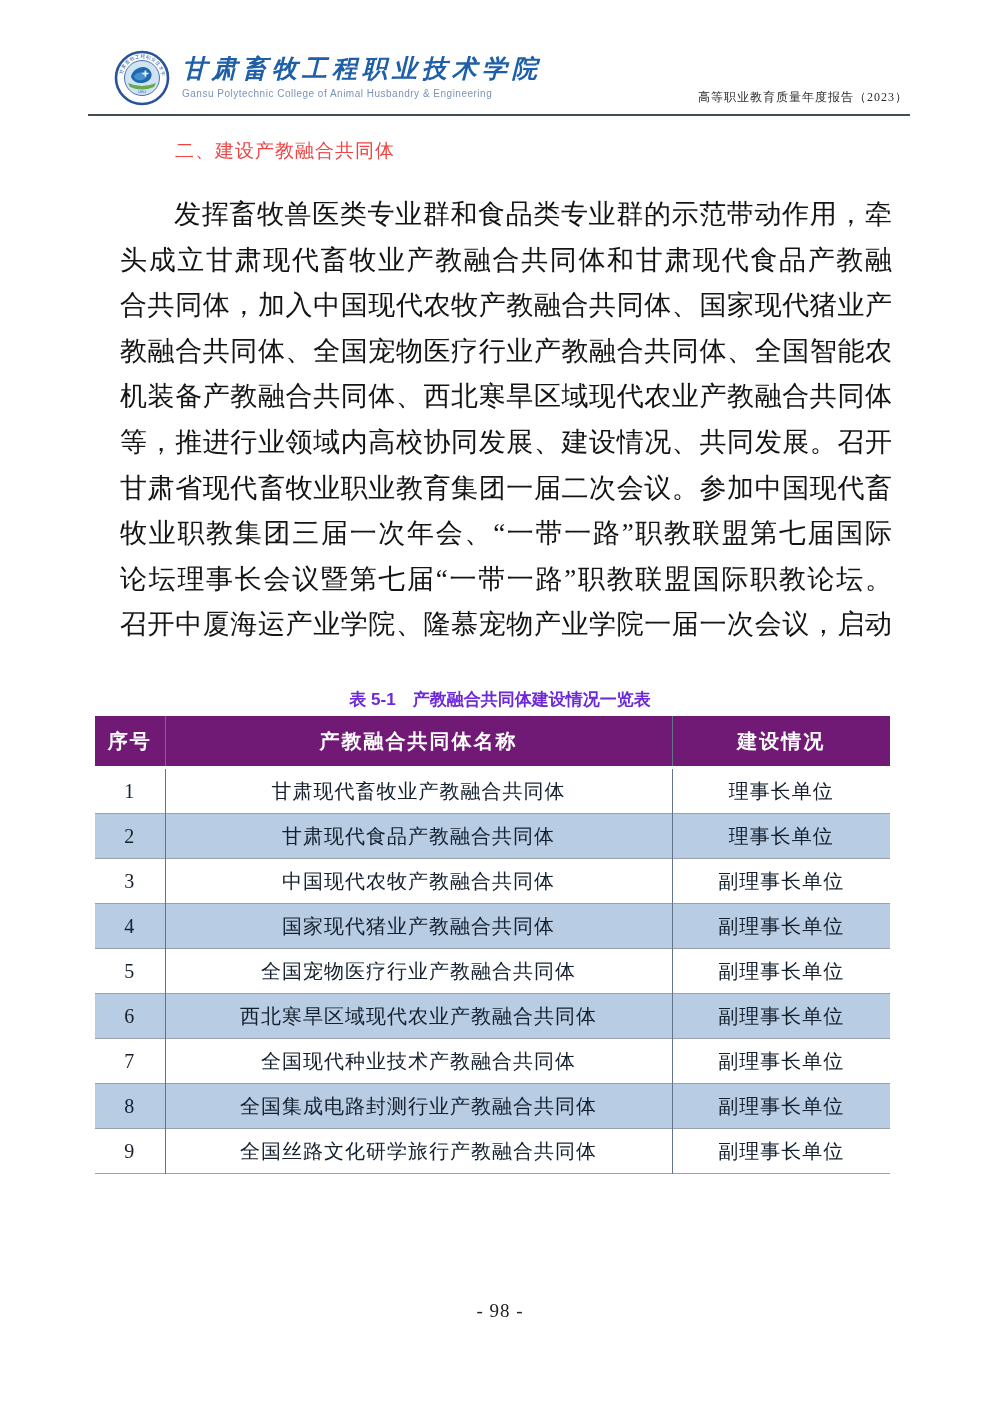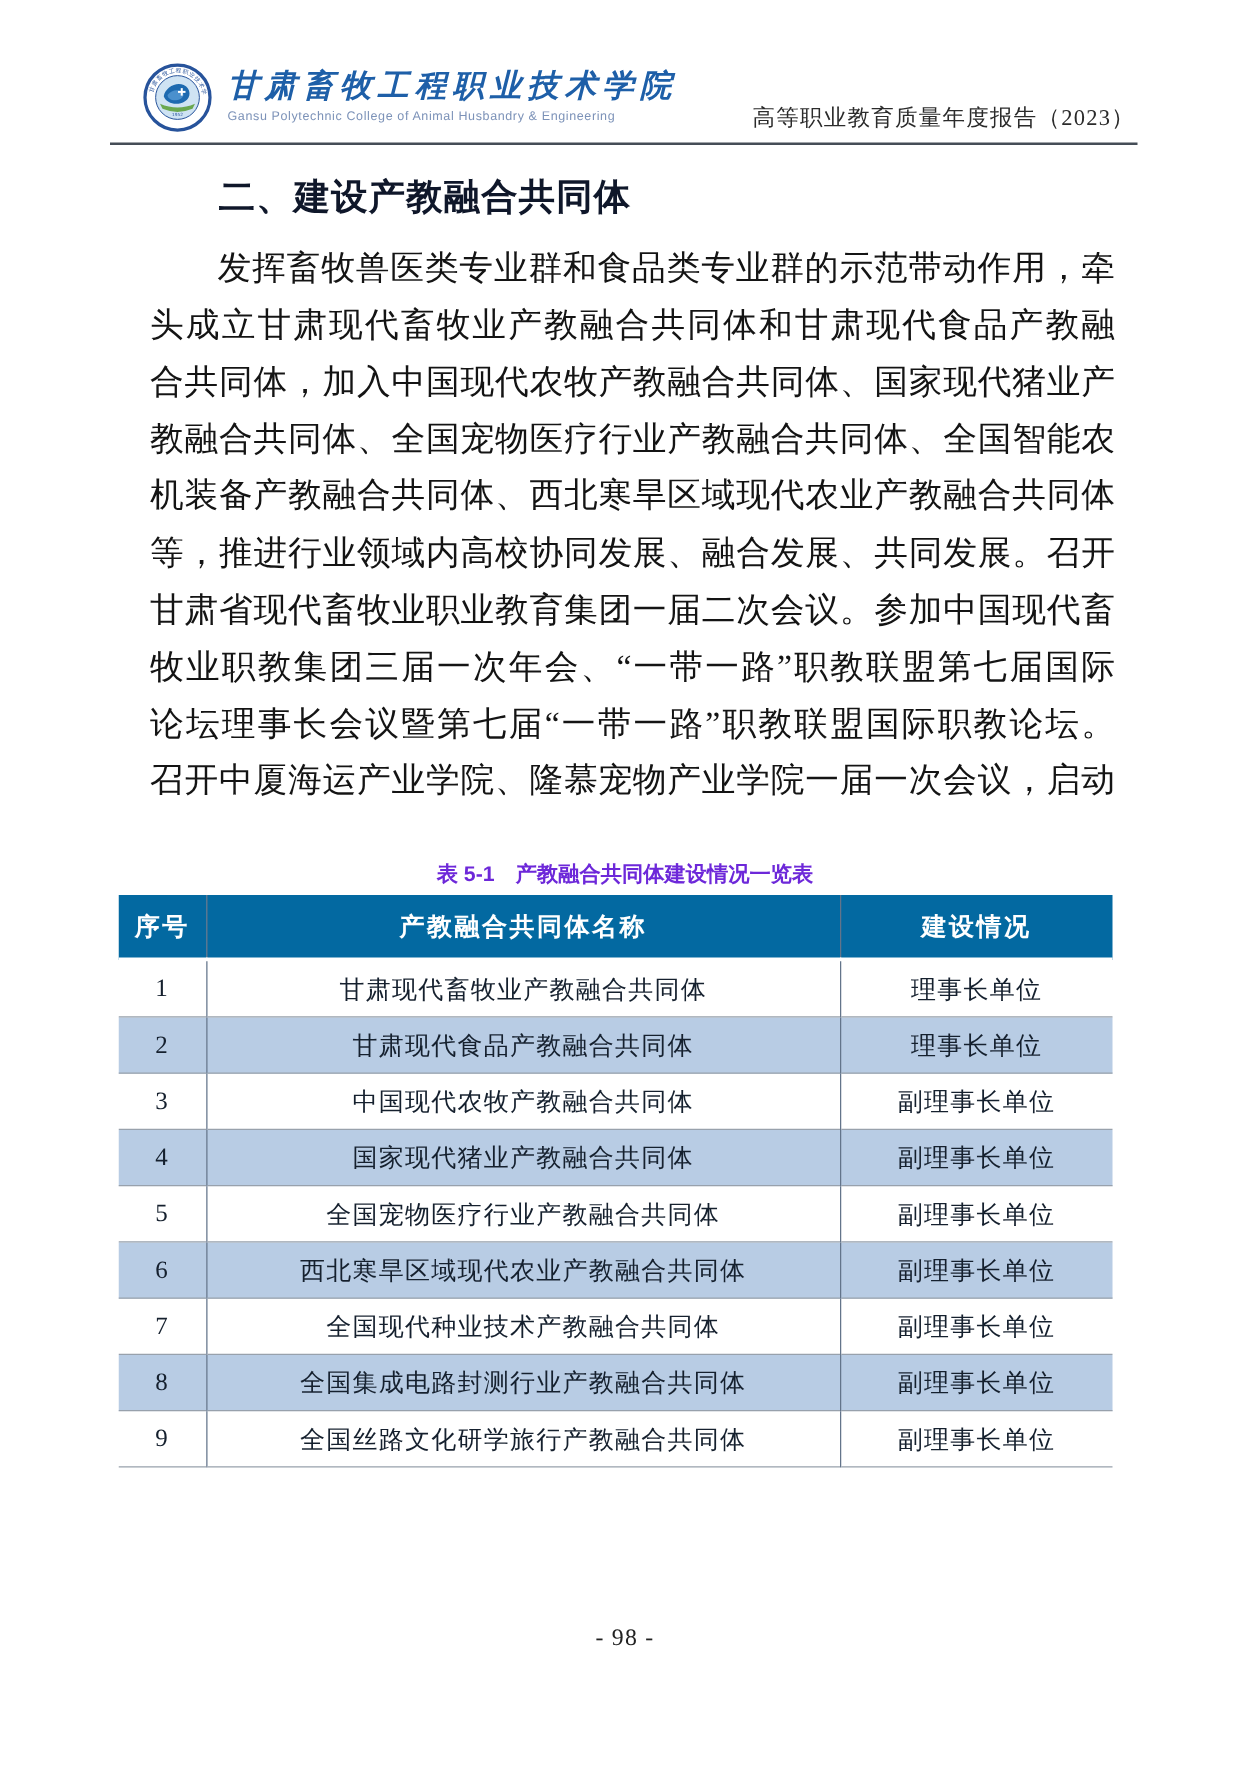--- a/index.html
+++ b/index.html
@@ -25,28 +25,28 @@
     font-style:italic; font-weight:bold;
     font-size:25px; letter-spacing:5px; color:#1e5fa8;
   }
   .college-en {
     margin-top:3px;
     font-family:"Liberation Sans","DejaVu Sans",sans-serif;
     font-size:10px; letter-spacing:0.5px; color:#7c92b8;
   }
   .report-title {
     position:absolute; right:2px; bottom:8px;
-    font-size:18px; color:#2b2b2b; letter-spacing:1px;
+    font-size:12px; color:#2b2b2b; letter-spacing:1px;
   }
 
   
   .section-heading {
     margin:138px 0 0 175px;
     font-family:"Liberation Sans","DejaVu Sans",sans-serif;
-    font-weight:bold; font-size:29px; color:#0f172a;
+    font-weight:normal; font-size:19px; color:#ef4444;
     letter-spacing:1px;
   }
 
   
   .body-paragraph {
     position:absolute; left:120px; right:108px; top:192px;
   }
   .body-line {
     font-size:27px; line-height:45.6px; color:#141414;
     text-align:justify; text-align-last:justify;
@@ -64,21 +64,21 @@
   }
   table.community-table {
     position:absolute; left:95px; top:716px;
     width:795px; border-collapse:collapse; table-layout:fixed;
     border-bottom:1px solid #98a1ac;
   }
   .community-table col.c1 { width:70px; }
   .community-table col.c2 { width:507px; }
   .community-table col.c3 { width:218px; }
   .community-table th {
-    height:48px; background:#0369a1; color:#ffffff;
+    height:48px; background:#701a75; color:#ffffff;
     font-family:"Liberation Sans","DejaVu Sans",sans-serif;
     font-weight:bold; font-size:20px; letter-spacing:2px;
     text-align:center; vertical-align:middle;
   }
   .community-table td {
     height:42px; font-size:20px; color:#15202e;
     text-align:center; vertical-align:middle;
     letter-spacing:1px;
   }
   .community-table th + th,
@@ -125,21 +125,21 @@
   </div>
 
   <h2 class="section-heading">二、建设产教融合共同体</h2>
 
   <div class="body-paragraph">
       <div class="body-line first">发挥畜牧兽医类专业群和食品类专业群的示范带动作用，牵</div>
       <div class="body-line">头成立甘肃现代畜牧业产教融合共同体和甘肃现代食品产教融</div>
       <div class="body-line">合共同体，加入中国现代农牧产教融合共同体、国家现代猪业产</div>
       <div class="body-line">教融合共同体、全国宠物医疗行业产教融合共同体、全国智能农</div>
       <div class="body-line">机装备产教融合共同体、西北寒旱区域现代农业产教融合共同体</div>
-      <div class="body-line">等，推进行业领域内高校协同发展、融合发展、共同发展。召开</div>
+      <div class="body-line">等，推进行业领域内高校协同发展、建设情况、共同发展。召开</div>
       <div class="body-line">甘肃省现代畜牧业职业教育集团一届二次会议。参加中国现代畜</div>
       <div class="body-line">牧业职教集团三届一次年会、“一带一路”职教联盟第七届国际</div>
       <div class="body-line">论坛理事长会议暨第七届“一带一路”职教联盟国际职教论坛。</div>
       <div class="body-line">召开中厦海运产业学院、隆慕宠物产业学院一届一次会议，启动</div>
     </div>
 
   <div class="table-caption">表 5-1　产教融合共同体建设情况一览表</div>
 
   <table class="community-table">
     <colgroup>

